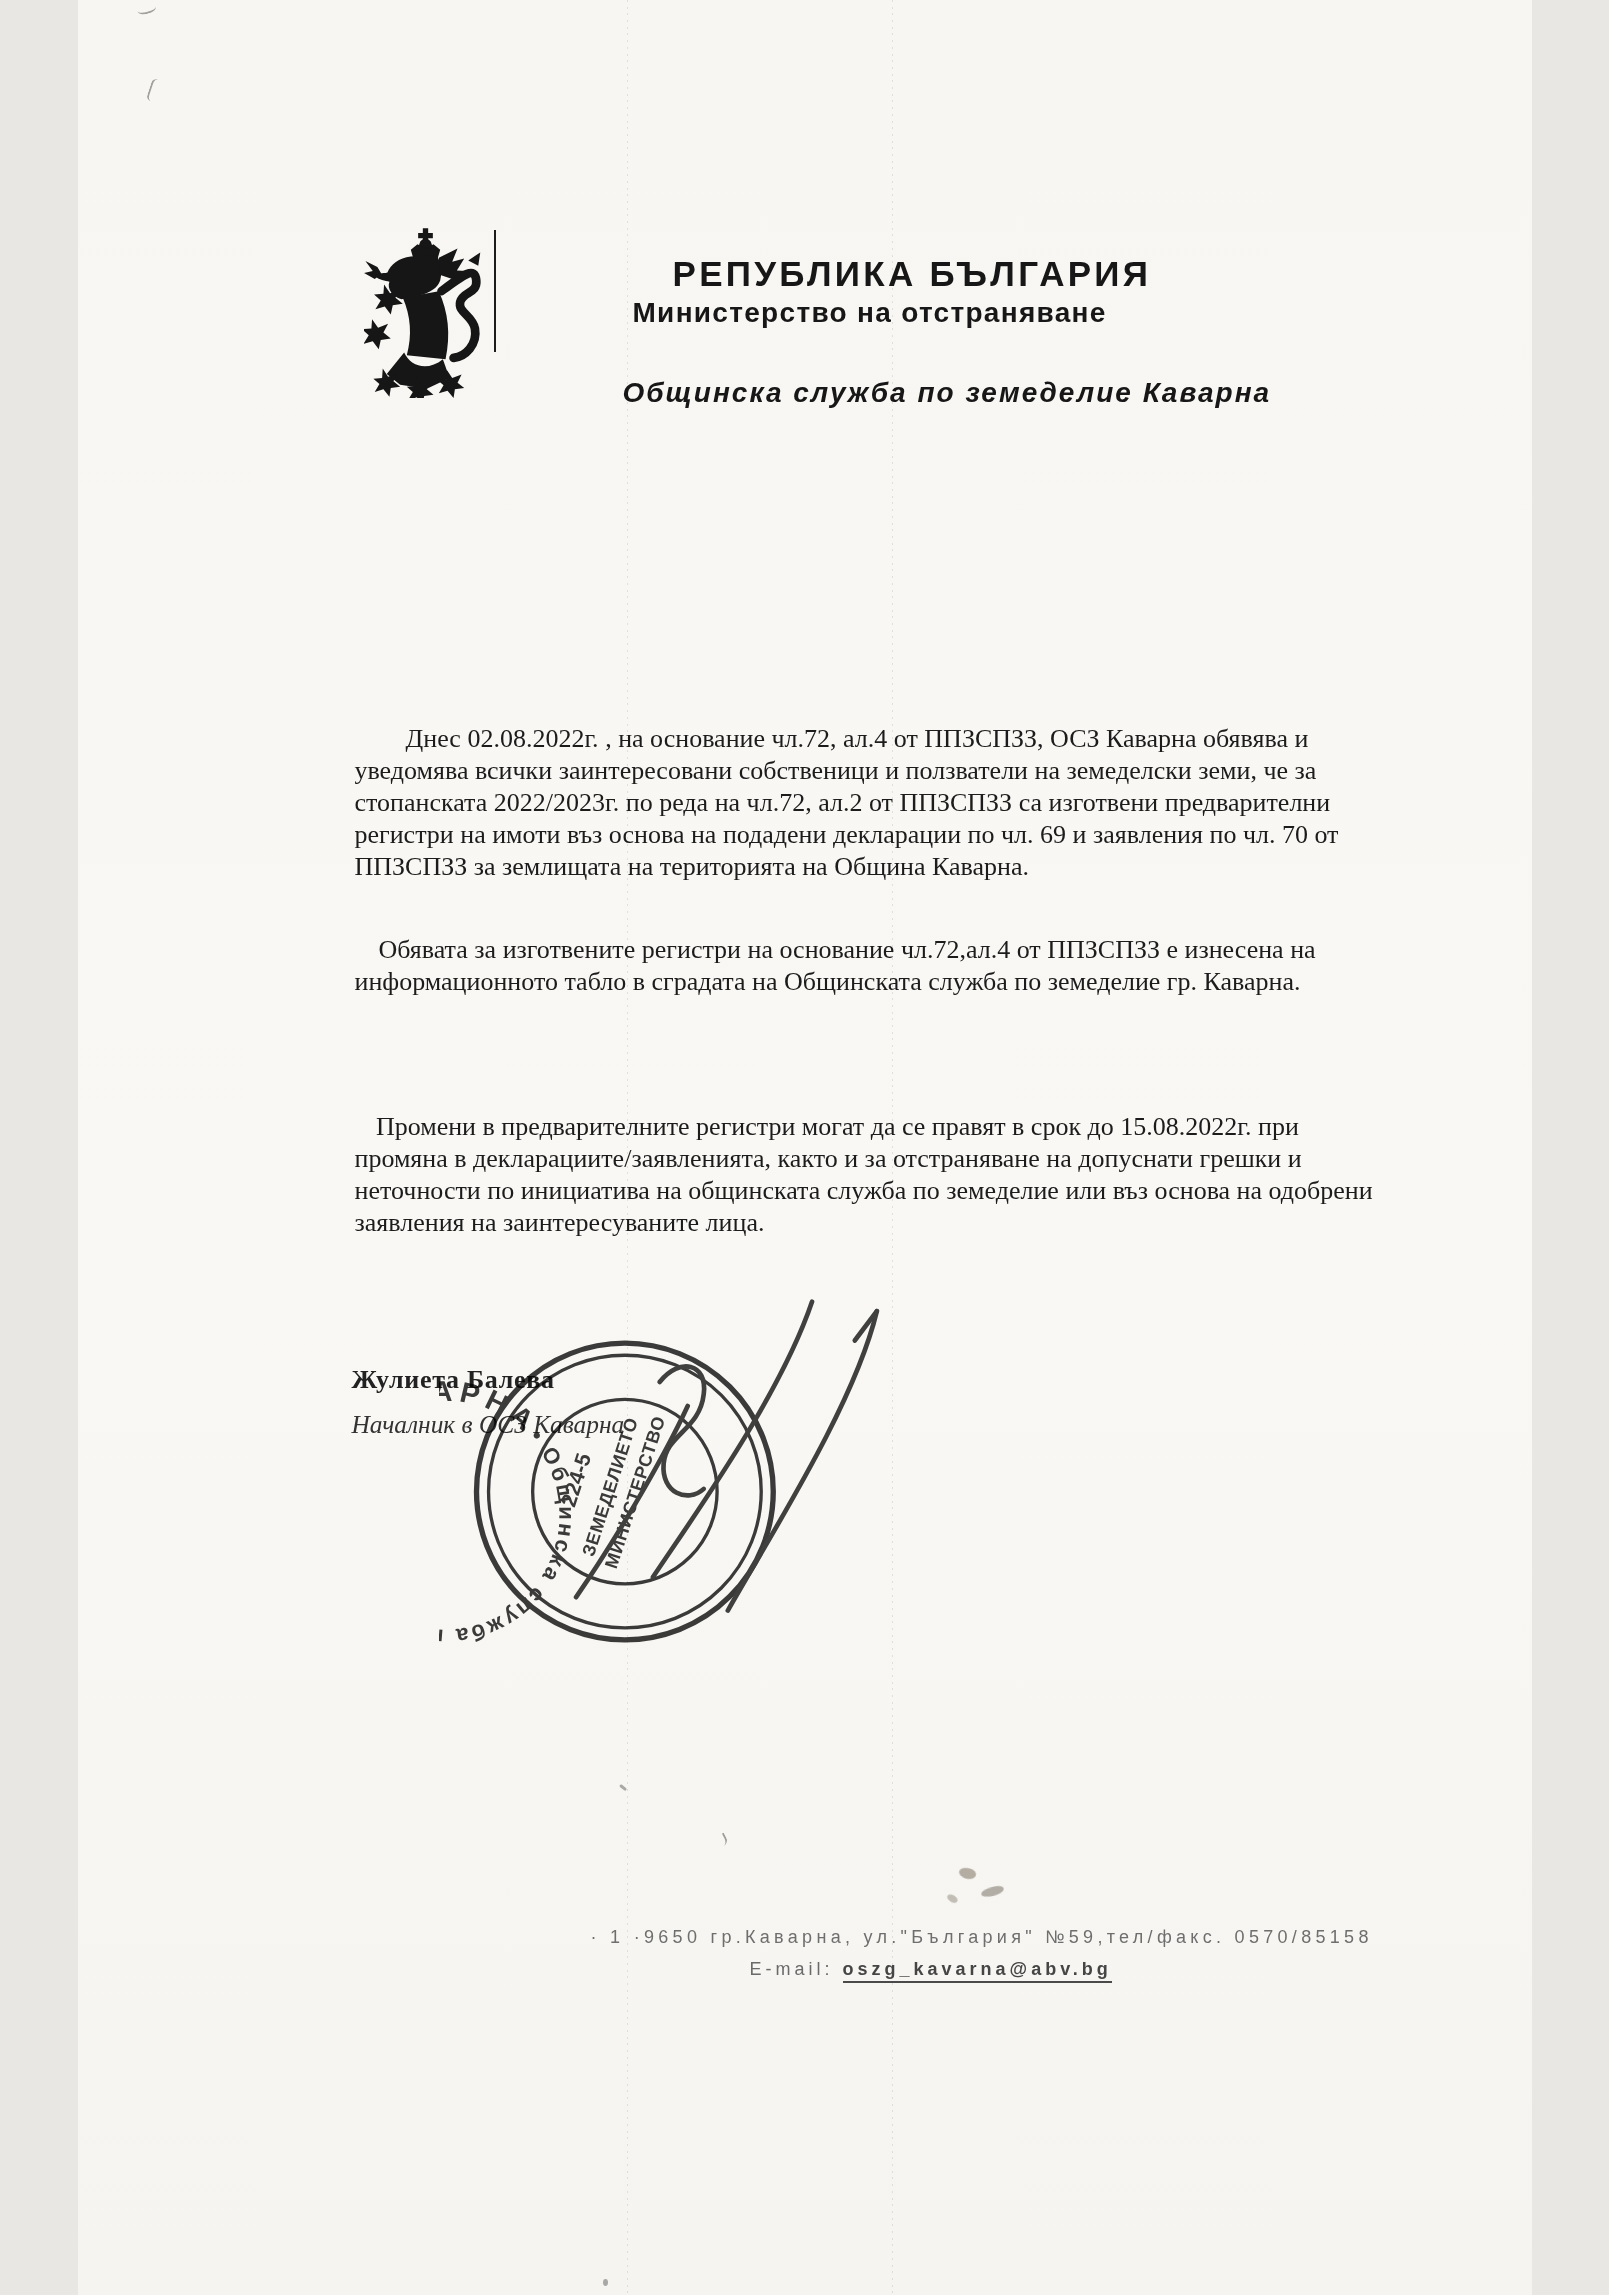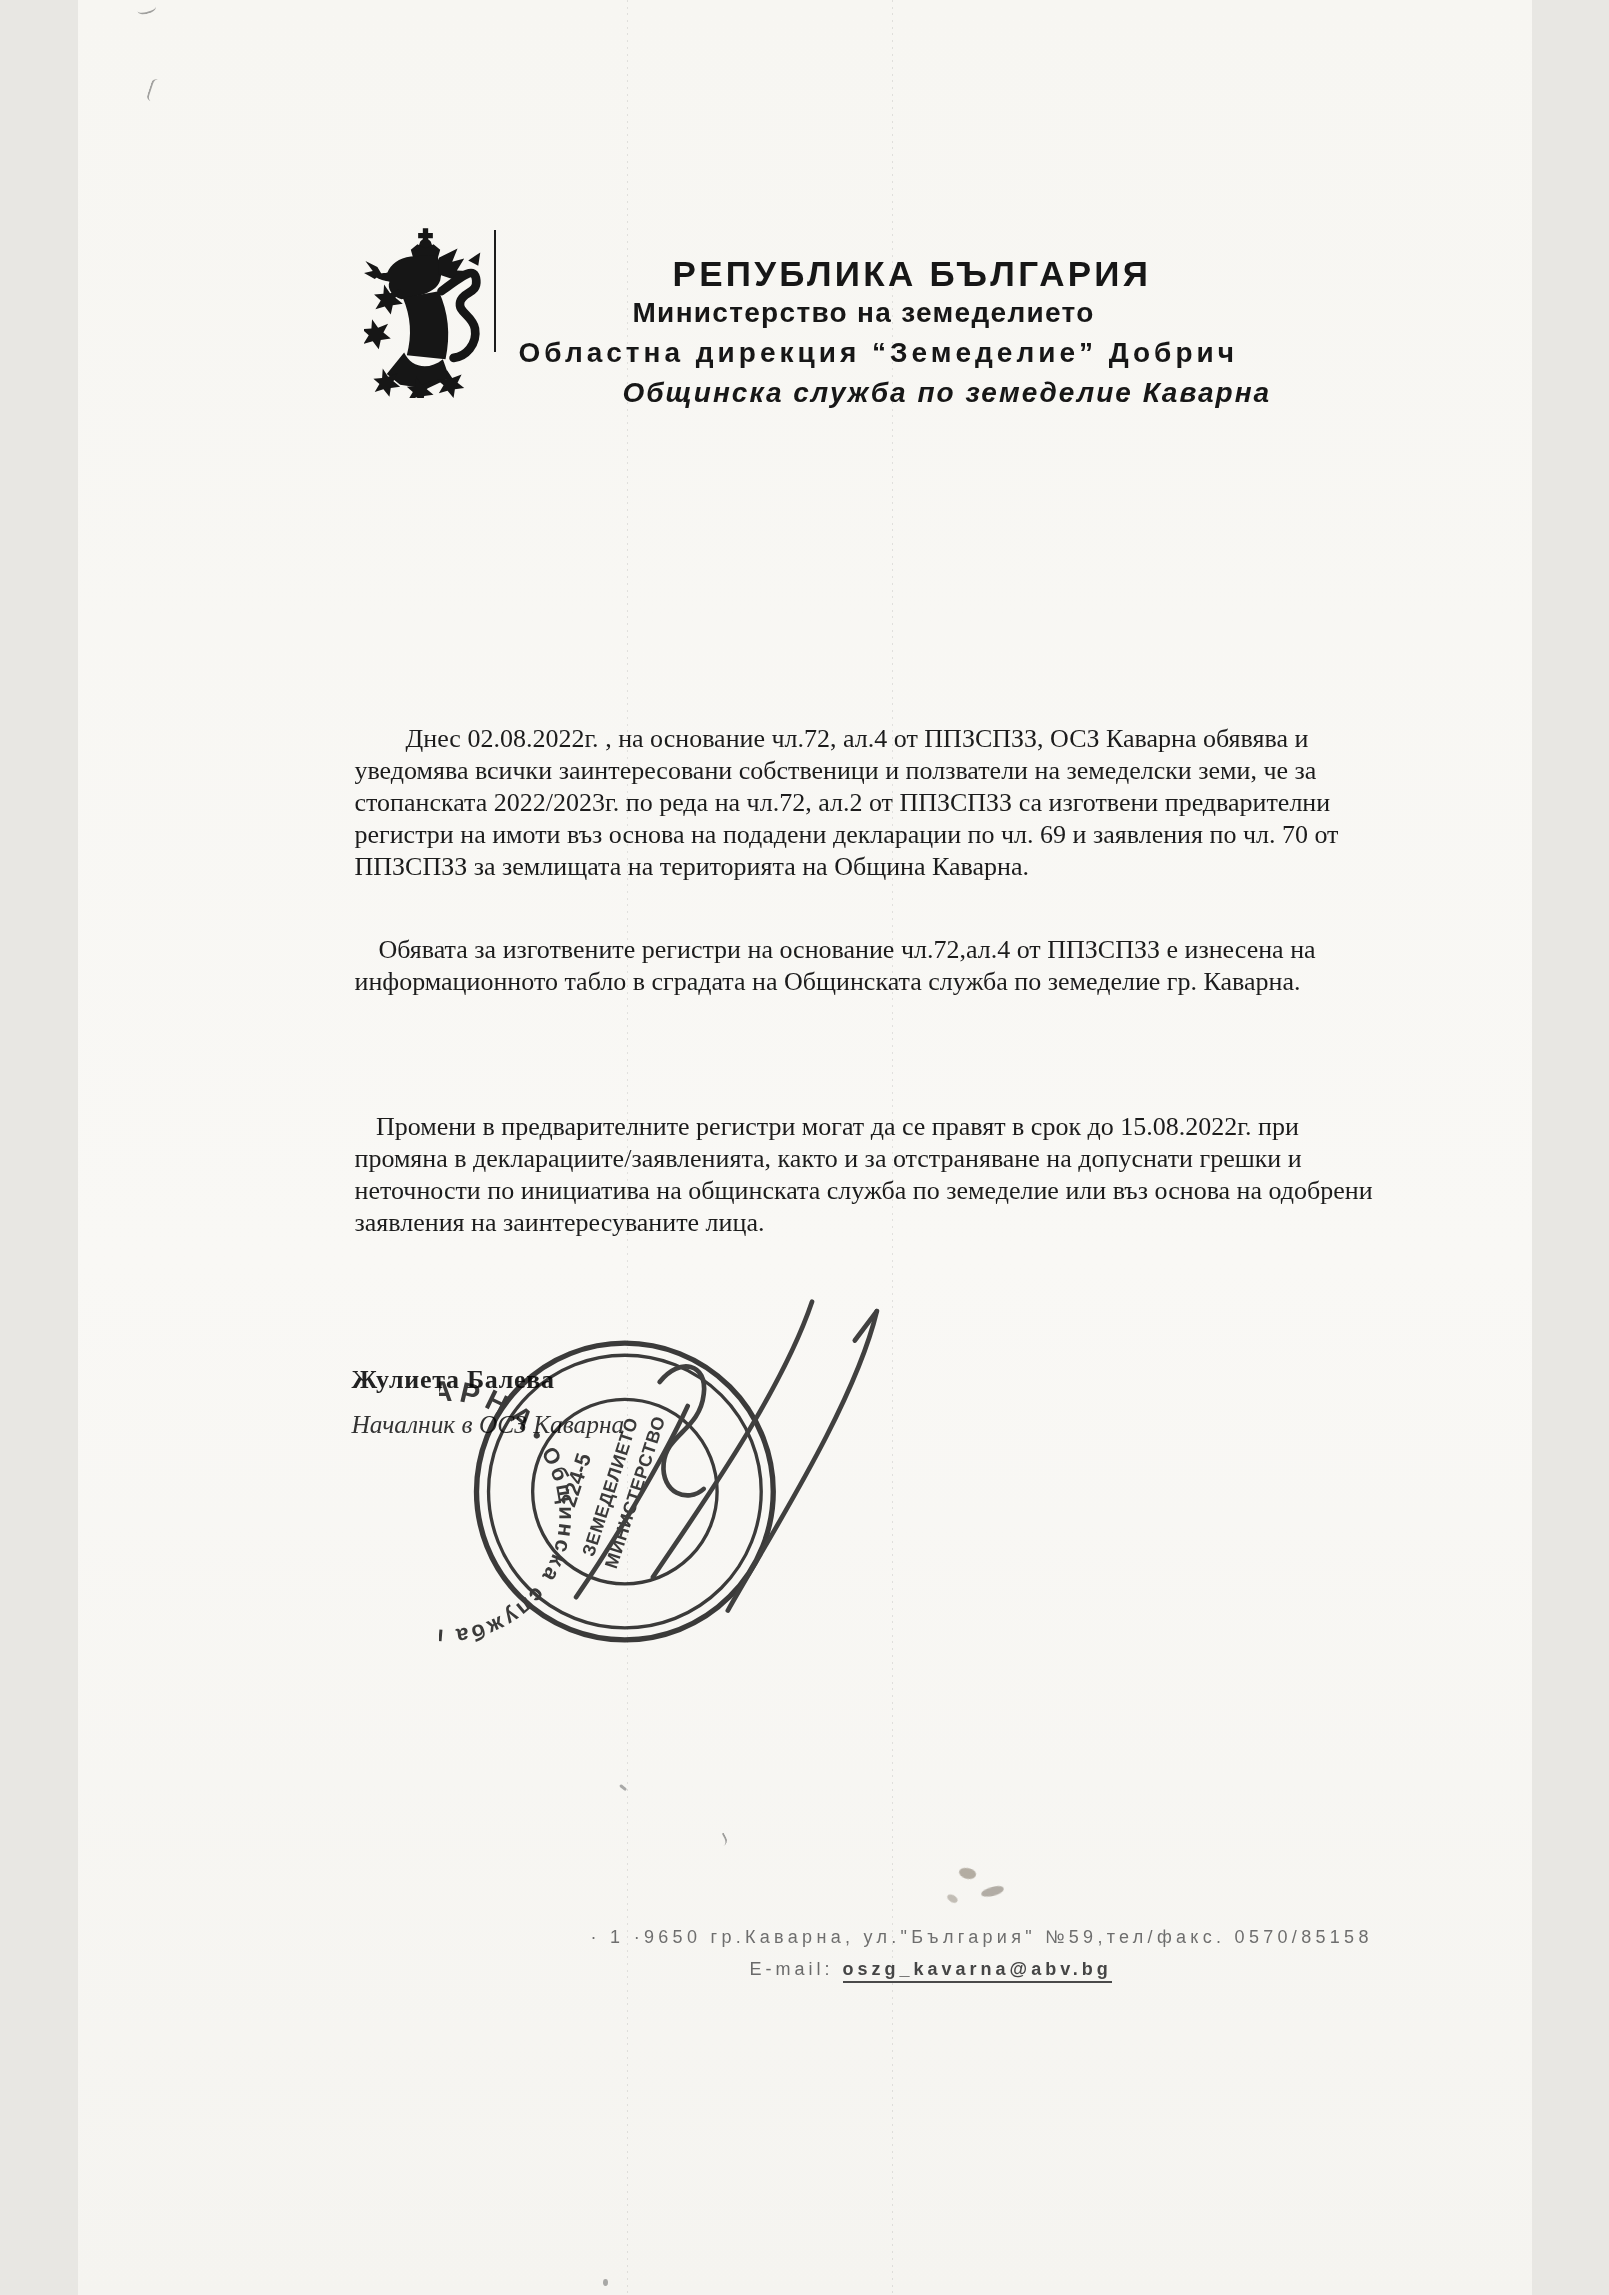--- a/index.html
+++ b/index.html
@@ -112,22 +112,21 @@
 
       <path d="M156 50 l18 -12 -3 20 z"></path>
     </g>
 
     <path d="M116 96 C148 72 166 58 168 80 C170 100 148 96 144 112 C140 128 162 132 166 152 C170 176 152 194 134 196" fill="none" stroke="#161616" stroke-width="13" stroke-linecap="round"></path>
   </svg>
 
   <div class="vrule"></div>
 
   <div class="hline l1">РЕПУБЛИКА БЪЛГАРИЯ</div>
-  <div class="hline l2">Министерство на земеделието</div>
-  <div class="hline l3">Областна дирекция “Земеделие” Добрич</div>
+  <div class="hline l2">Министерство на отстраняване</div>
   <div class="hline l4">Общинска служба по земеделие Каварна</div>
 
 
   <div class="para p1"><span>Днес </span><b>02.08.2022г.</b><span> , на основание чл.72, ал.4 от ППЗСПЗЗ, ОСЗ Каварна обявява и
 уведомява всички заинтересовани собственици и ползватели на земеделски земи, че за
 стопанската 2022/2023г. по реда на чл.72, ал.2 от ППЗСПЗЗ са изготвени предварителни
 регистри на имоти въз основа на подадени декларации по чл. 69 и заявления по чл. 70 от
 ППЗСПЗЗ за землищата на територията на Община Каварна.</span></div>
 
   <div class="para p2">Обявата за изготвените регистри на основание чл.72,ал.4 от ППЗСПЗЗ е изнесена на

